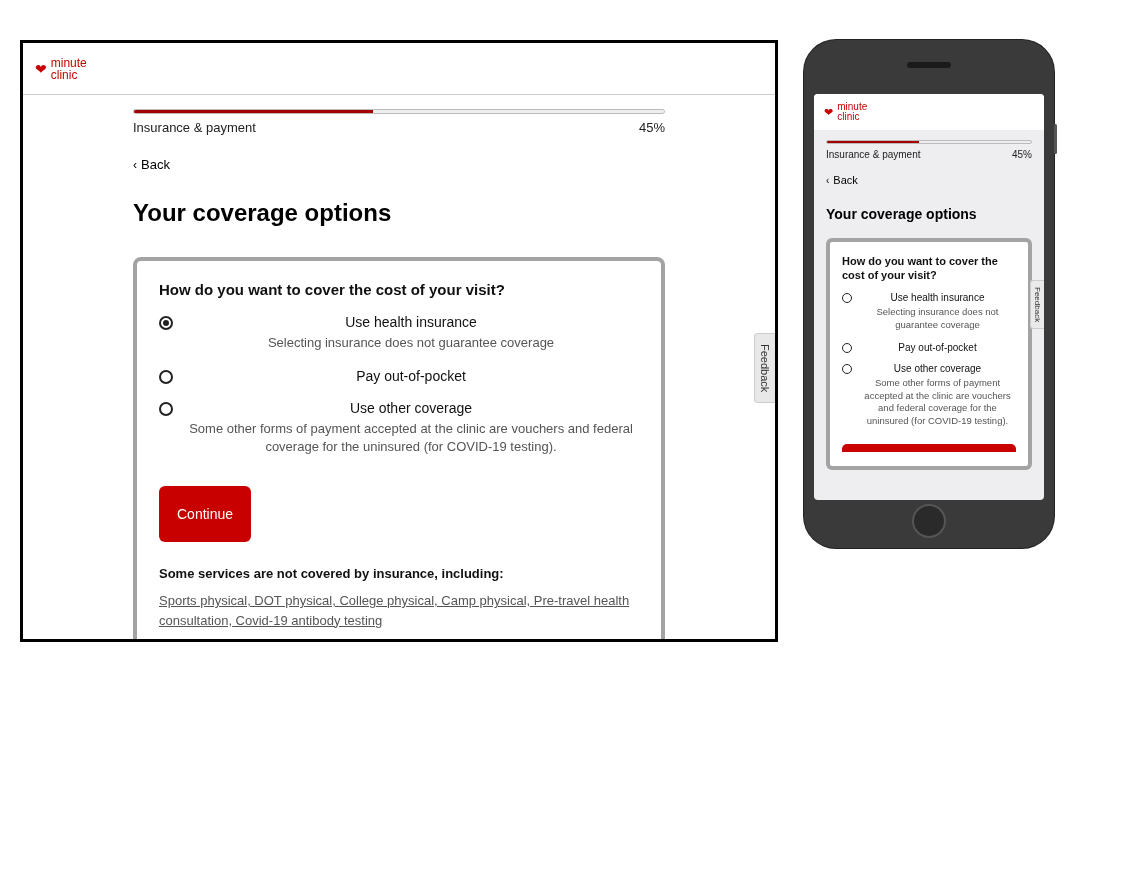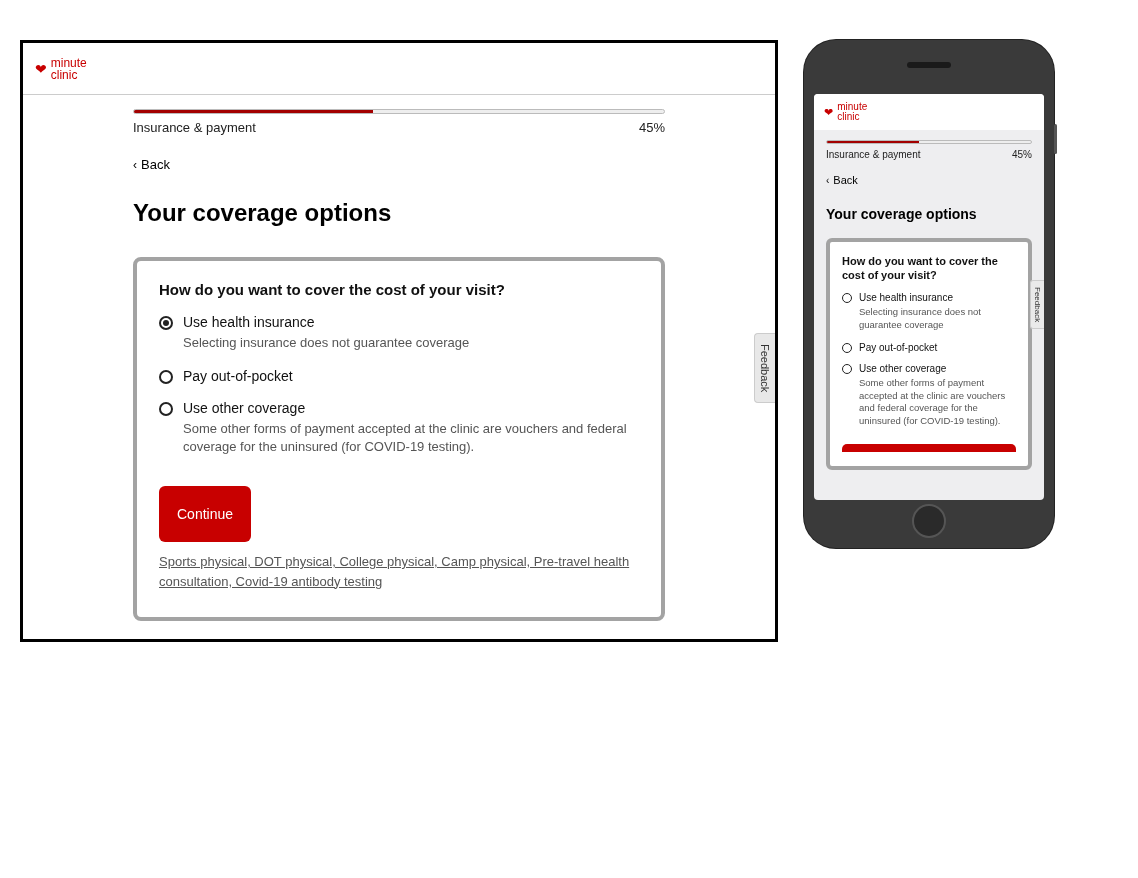--- a/index.html
+++ b/index.html
@@ -120,21 +120,21 @@
   align-items: center;
   justify-content: center;
   flex: 0 0 14px;
 }
 .radio-outer.selected::after {
   content: "";
   width: 6px; height: 6px;
   background: #222;
   border-radius: 50%;
 }
-.radio-body { flex: 1; }
+.radio-body { flex: 1; text-align: center; }
 .radio-label {
   font-size: 14px;
   font-weight: 400;
   color: #111;
 }
 .radio-sub {
   font-size: 13px;
   color: #555;
   margin-top: 4px;
   line-height: 1.4;
@@ -326,20 +326,21 @@
         <div class="radio-row">
           <span class="radio-outer"></span>
           <div class="radio-body">
             <div class="radio-label">Use other coverage</div>
             <div class="radio-sub">Some other forms of payment accepted at the clinic are vouchers and federal coverage for the uninsured (for COVID-19 testing).</div>
           </div>
         </div>
 
         <button class="continue-btn">Continue</button>
 
+        <div class="disclaimer-head">Some services are not covered by insurance, including:</div>
         <div class="disclaimer-body">Sports physical, DOT physical, College physical, Camp physical, Pre-travel health consultation, Covid-19 antibody testing</div>
       </div>
 
     </div>
 
     <div class="feedback-tab">Feedback</div>
   </div>
 
   <div class="phone-frame">
     <div class="phone-speaker"></div>

